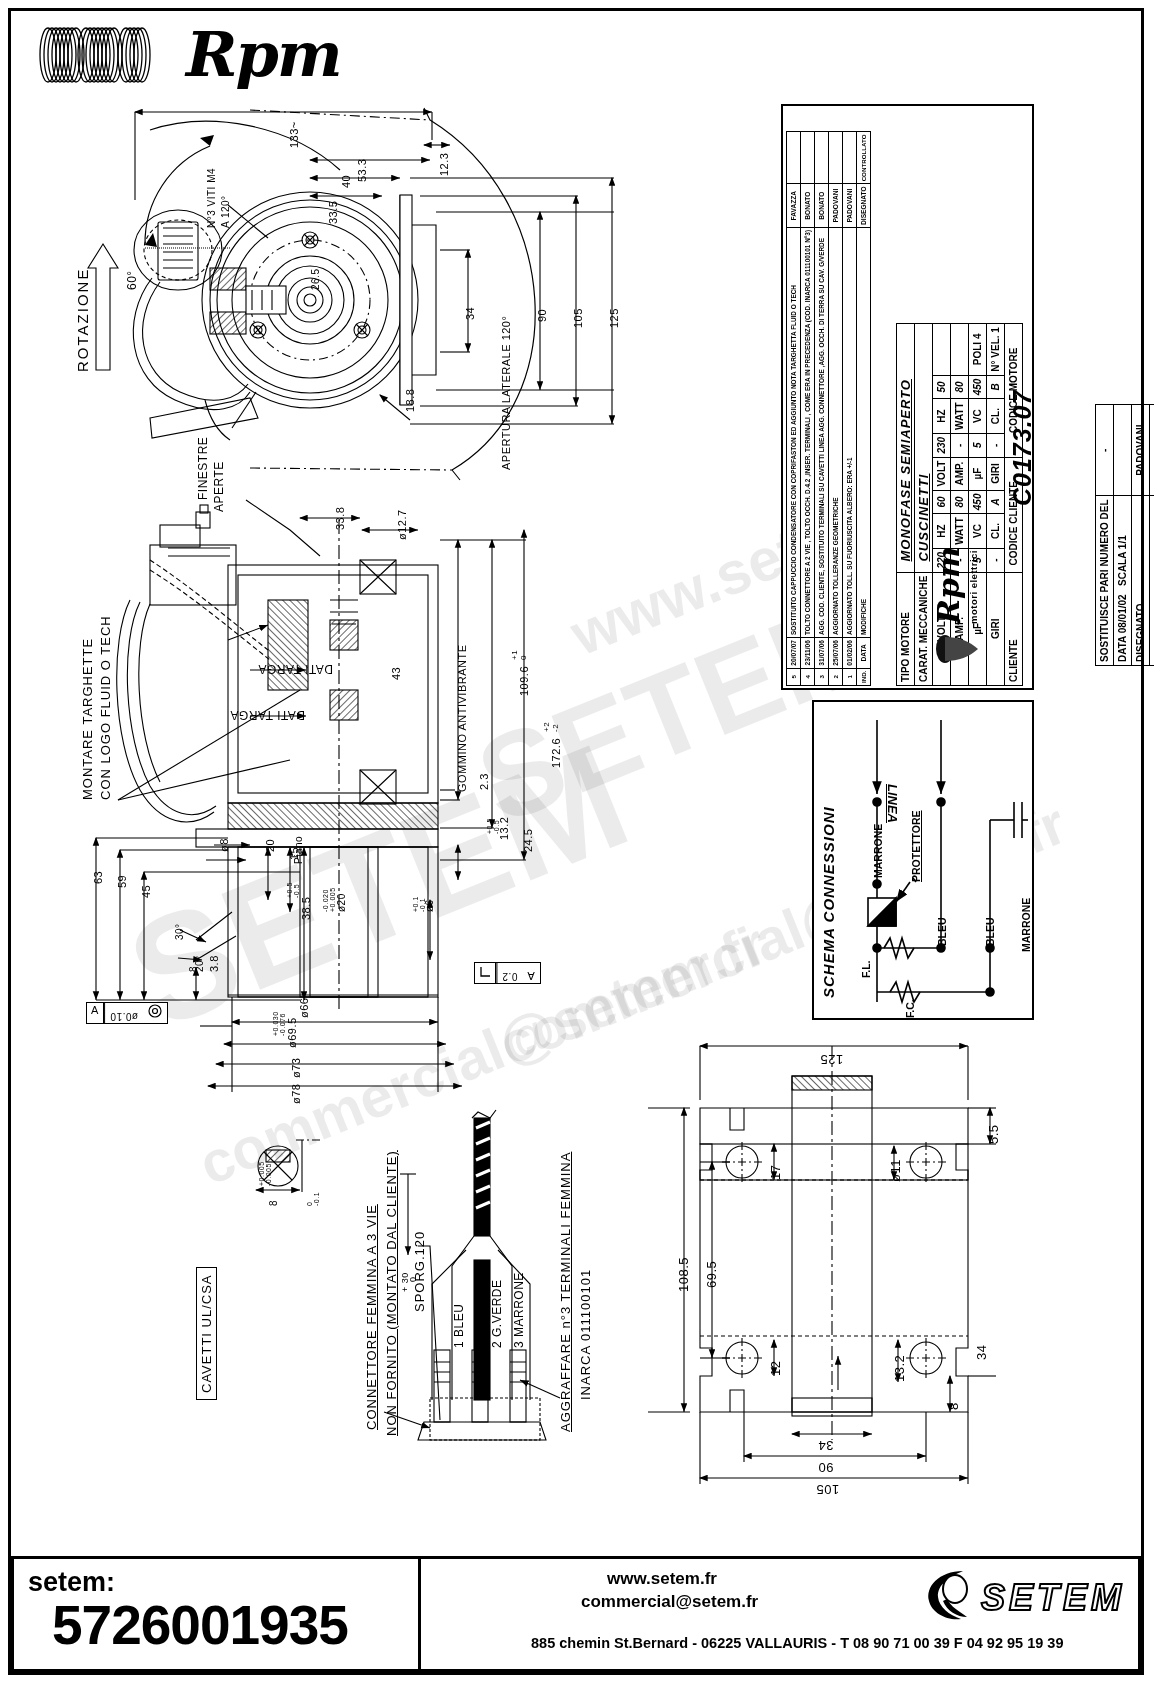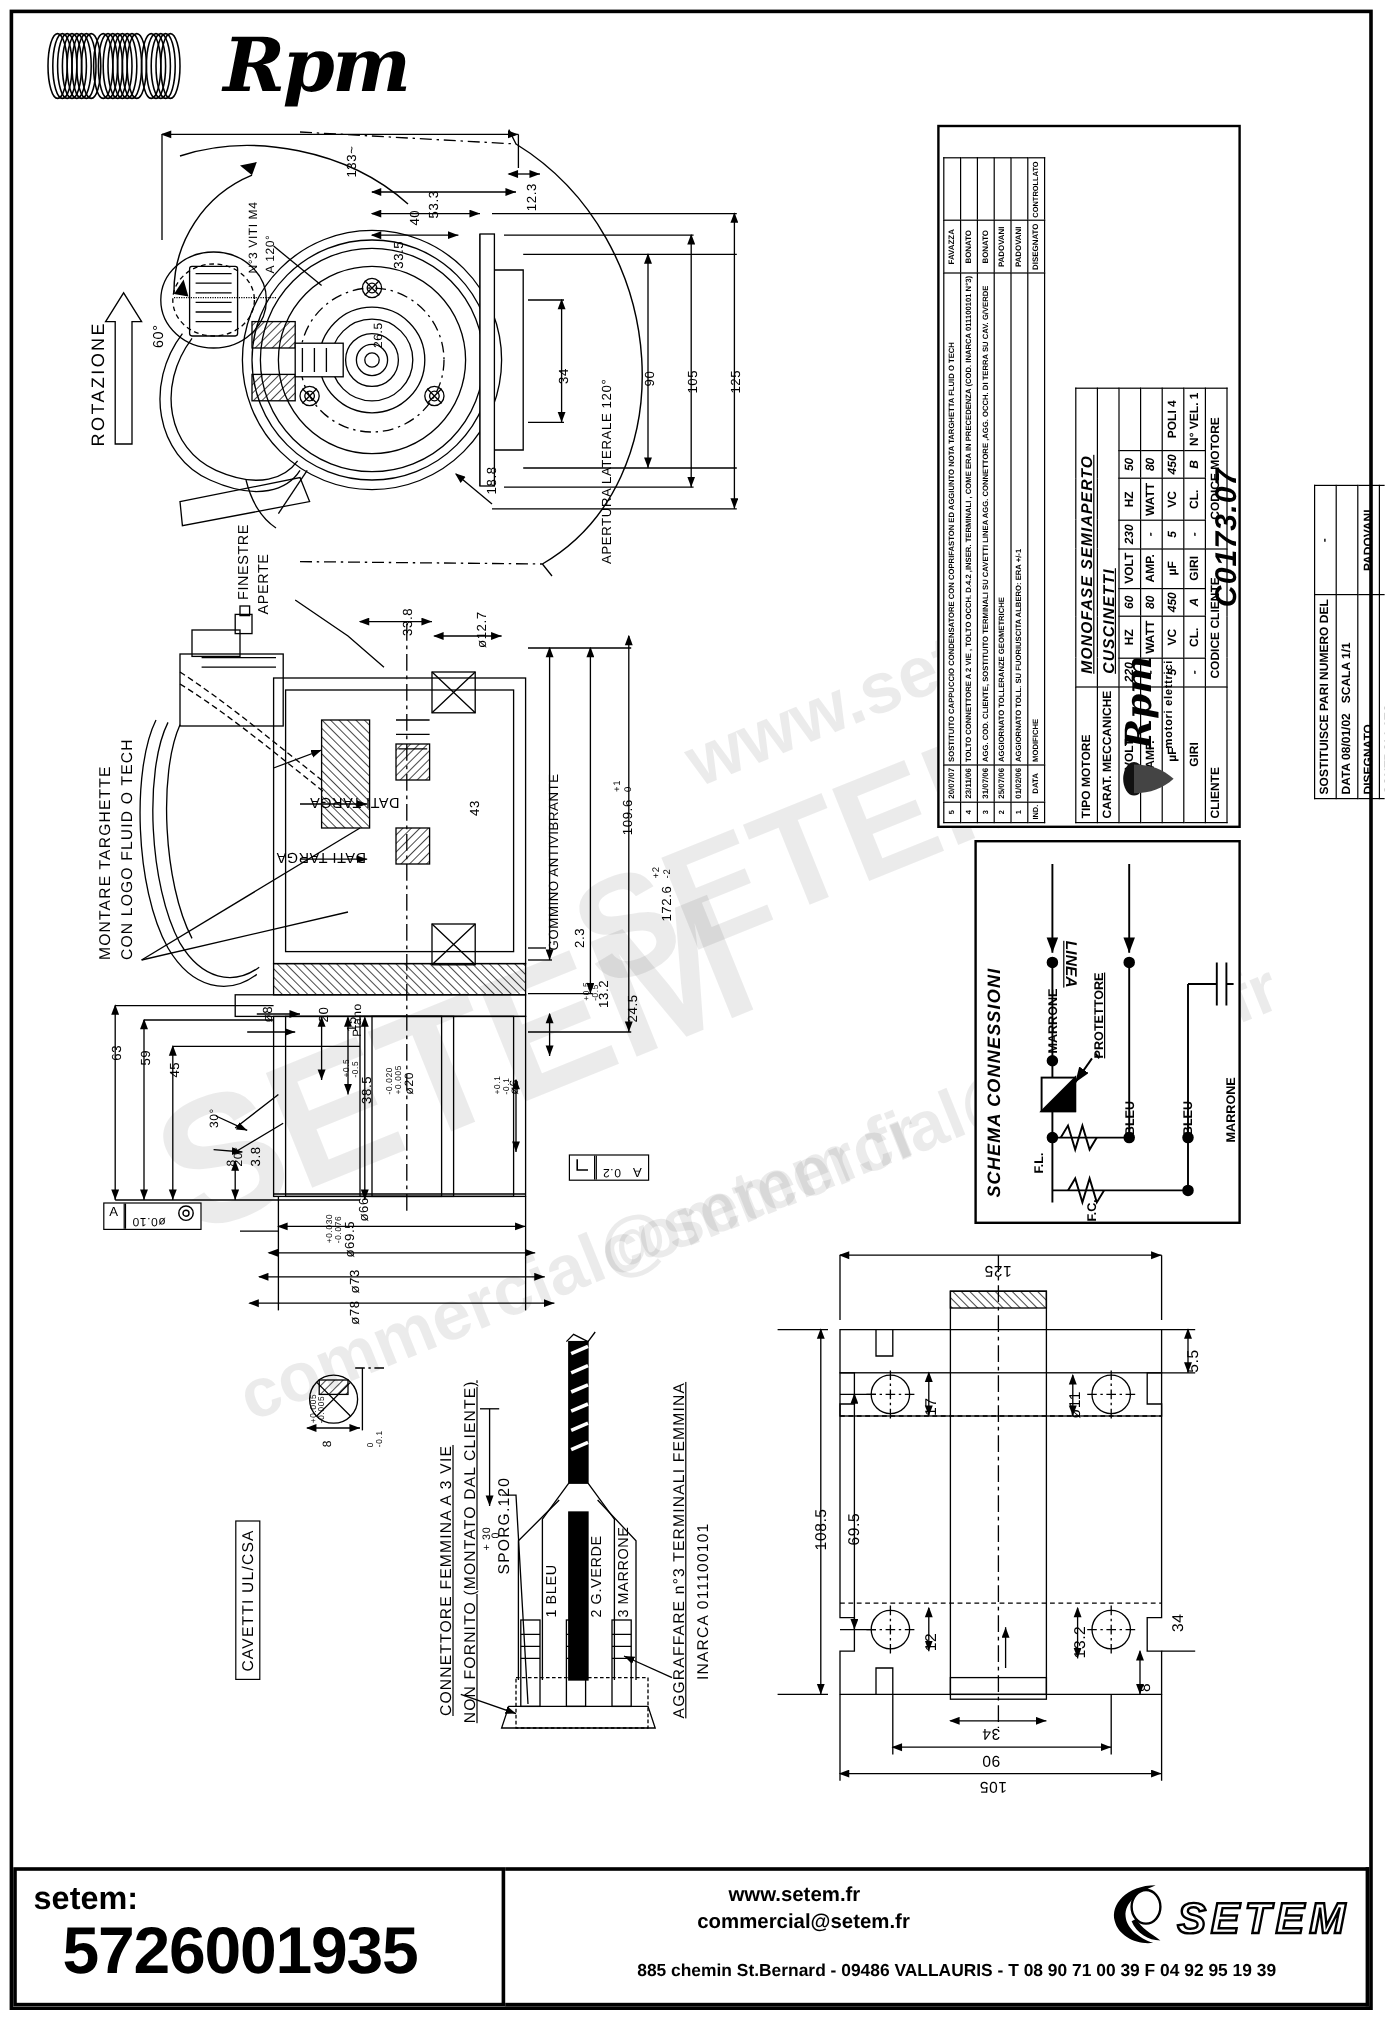--- a/index.html
+++ b/index.html
@@ -771,21 +771,21 @@
   </div>
 
   <div class="footer">
     <div class="code-box">
       <div class="code-lab">setem:</div>
       <div class="code-num">5726001935</div>
     </div>
     <div class="contact">
       <div class="c-www">www.setem.fr</div>
       <div class="c-mail">commercial@setem.fr</div>
-      <div class="c-addr">885 chemin St.Bernard  -   09486 VALLAURIS  -  T 08 90 71 00 39   F 04 92 95 19 39</div>
+      <div class="c-addr">885 chemin St.Bernard  -   06225 VALLAURIS  -  T 08 90 71 00 39   F 04 92 95 19 39</div>
       <div class="setem-logo">
         <span>
           <svg width="60" height="58" viewBox="0 0 60 58">
             <path d="M42,4 C18,4 4,20 8,34 C11,46 26,54 40,52 C28,48 18,40 17,30
                      C16,18 28,10 42,4 z" fill="#000"></path>
             <ellipse cx="34" cy="22" rx="12" ry="14" fill="#fff" stroke="#000" stroke-width="2"></ellipse>
             <path d="M22,34 C26,44 36,50 46,50 C38,44 30,40 26,32 z" fill="#000"></path>
           </svg>
         </span>
         <span class="setem-word">SETEM</span>

